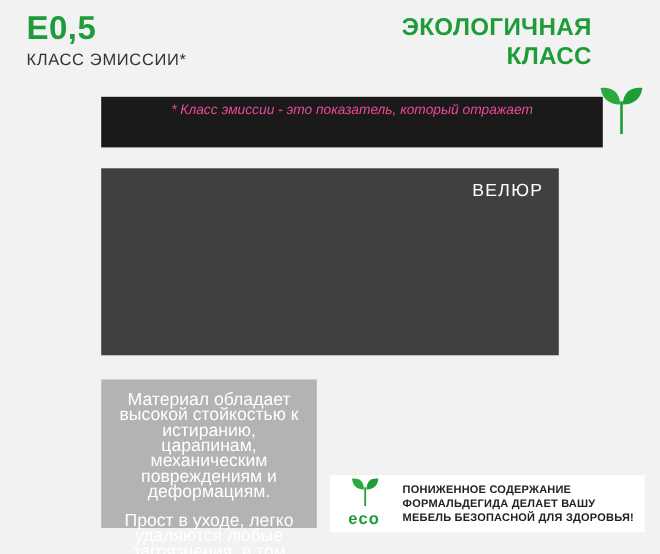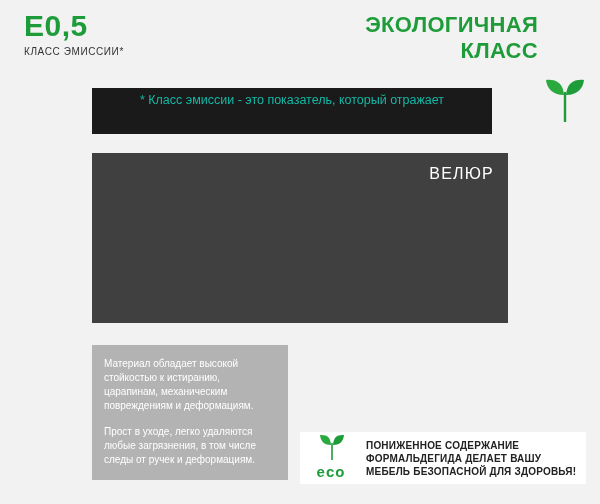--- a/index.html
+++ b/index.html
@@ -32,21 +32,21 @@
   .e05 {
     font-size: 30px;
     font-weight: bold;
     color: #1f9c3a;
     letter-spacing: 0.5px;
     line-height: 1.05;
     font-family: "Liberation Sans", sans-serif;
   }
   .emclass {
     margin-top: 4px;
-    font-size: 10px;
+    font-size: 15px;
     color: #333333;
     letter-spacing: 0.6px;
   }
 
   .hdr-right {
     position: absolute;
     right: 62px;
     top: 12px;
     text-align: right;
     width: 300px;
@@ -65,29 +65,30 @@
     top: 78px;
     width: 42px;
     height: 44px;
   }
 
   
   .note-bar {
     position: absolute;
     left: 92px;
     top: 88px;
-    width: 400px;
+    width: 456px;
     height: 46px;
     background: #1a1a1a;
-    color: #14b8a6;
+    color: #ec4899;
     text-align: center;
     font-size: 12.5px;
     line-height: 22px;
     padding-top: 1px;
     box-sizing: border-box;
+    font-style: italic;
   }
   .note-bar div { white-space: nowrap; }
 
   
   .swatch {
     position: absolute;
     left: 92px;
     top: 153px;
     width: 416px;
     height: 170px;
@@ -104,24 +105,25 @@
 
   
   .gray-block {
     position: absolute;
     left: 92px;
     top: 345px;
     width: 196px;
     height: 135px;
     background: #b3b3b3;
     color: #ffffff;
-    font-size: 10px;
+    font-size: 16px;
     line-height: 14px;
     padding: 12px 12px 0 12px;
     box-sizing: border-box;
+    text-align: center;
   }
   .gray-block p { margin: 0 0 12px 0; }
 
   
   .right-note {
     position: absolute;
     left: 300px;
     top: 345px;
     width: 290px;
     font-size: 11px;

